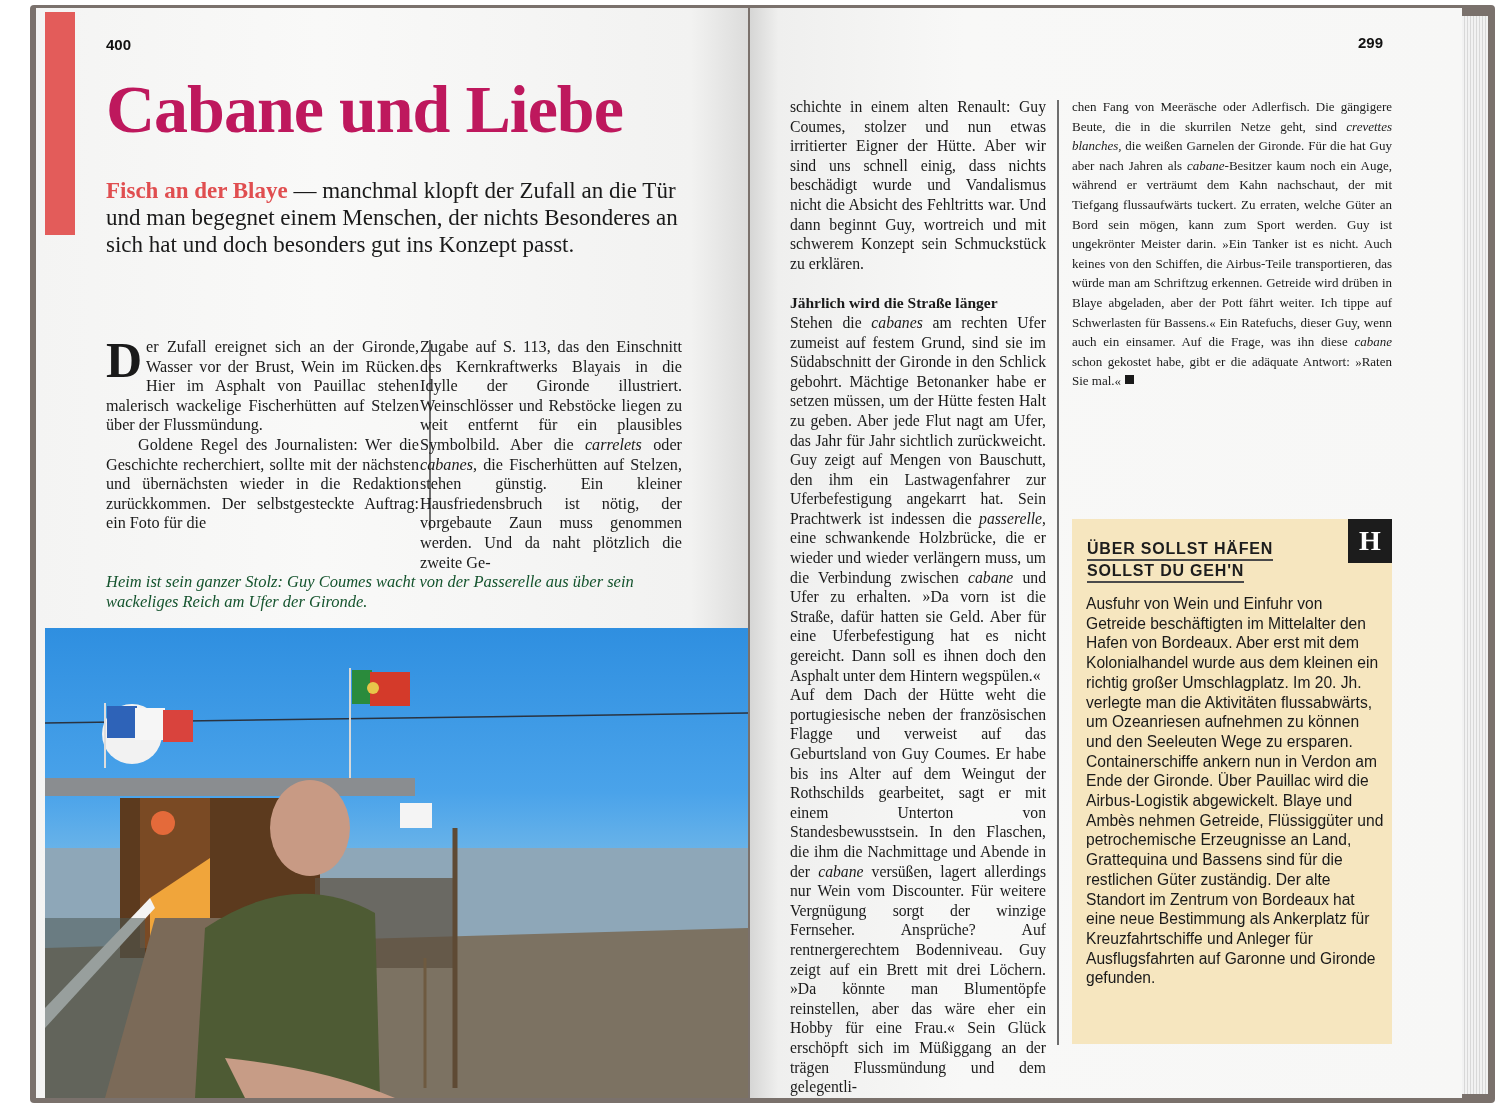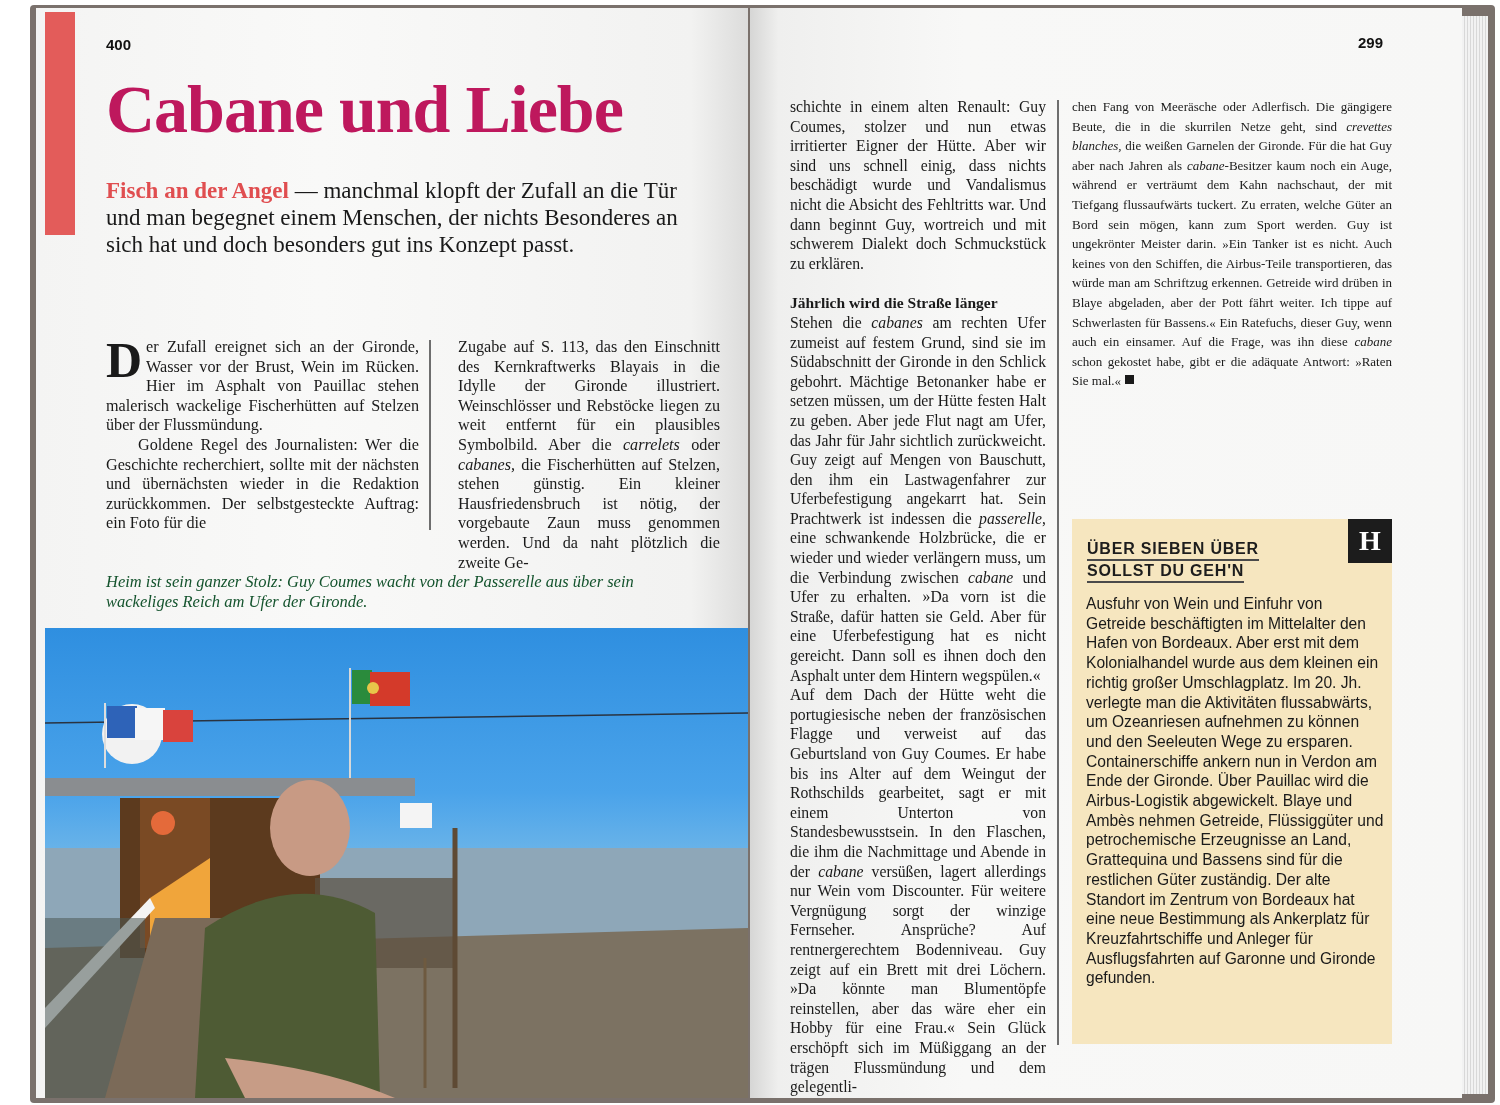--- a/index.html
+++ b/index.html
@@ -33,28 +33,28 @@
 </head>
 <body>
 
 <div class="book-shadow"></div>
 <div class="cover-back"></div>
 
 <div class="page page-left"></div>
 <div class="red-bar"></div>
 <div class="page-num" style="left:106px;top:36px;">400</div>
 <div class="title">Cabane und Liebe</div>
-<div class="lead"><span class="kicker">Fisch an der Angel</span><span> — manchmal klopft der Zufall an die Tür und man begegnet einem Menschen, der nichts Besonderes an sich hat und doch besonders gut ins Konzept passt.</span></div>
+<div class="lead"><span class="kicker">Fisch an der Blaye</span><span> — manchmal klopft der Zufall an die Tür und man begegnet einem Menschen, der nichts Besonderes an sich hat und doch besonders gut ins Konzept passt.</span></div>
 
 <div class="col" style="left:106px;top:338px;width:313px;">
   <p><span class="dropcap">D</span><span>er Zufall ereignet sich an der Gironde, Wasser vor der Brust, Wein im Rücken. Hier im Asphalt von Pauillac stehen malerisch wackelige Fischerhütten auf Stelzen über der Flussmündung.</span></p>
   <p class="indent">Goldene Regel des Journalisten: Wer die Geschichte recherchiert, sollte mit der nächsten und übernächsten wieder in die Redaktion zurückkommen. Der selbstgesteckte Auftrag: ein Foto für die</p>
 </div>
 <div class="rule-v" style="left:429px;top:340px;height:190px;"></div>
-<div class="col" style="left:458px;top:338px;width:262px;font-family:Liberation Serif, serif;">
+<div class="col" style="left:420px;top:338px;width:262px;font-family:Liberation Serif, serif;">
   <p><span>Zugabe auf S. 113, das den Einschnitt des Kernkraftwerks Blayais in die Idylle der Gironde illustriert. Weinschlösser und Rebstöcke liegen zu weit entfernt für ein plausibles Symbolbild. Aber die </span><i>carrelets</i><span> oder </span><i>cabanes,</i><span> die Fischerhütten auf Stelzen, stehen günstig. Ein kleiner Hausfriedensbruch ist nötig, der vorgebaute Zaun muss genommen werden. Und da naht plötzlich die zweite Ge-</span></p>
 </div>
 
 <div class="caption">Heim ist sein ganzer Stolz: Guy Coumes wacht von der Passerelle aus über sein wackeliges Reich am Ufer der Gironde.</div>
 
 <div class="photo">
   <svg width="703" height="470" viewBox="0 0 703 470">
 
     <rect x="0" y="220" width="703" height="250" fill="#8ea7b8"></rect>
     <path d="M0 320 L703 300 L703 470 L0 470 Z" fill="#7c7262"></path>
@@ -95,31 +95,31 @@
     <path d="M160 300 Q250 240 330 285 L335 470 L150 470 Z" fill="#4e5b34"></path>
     <path d="M180 430 Q280 440 350 470 L200 470 Z" fill="#c79c86"></path>
   </svg>
 </div>
 
 <div class="page page-right"></div>
 <div class="page-edges"></div>
 <div class="page-num" style="left:1358px;top:34px;">299</div>
 
 <div class="col" style="left:790px;top:97px;width:256px;font-size:15.7px;line-height:19.6px;">
-  <p>schichte in einem alten Renault: Guy Coumes, stolzer und nun etwas irritierter Eigner der Hütte. Aber wir sind uns schnell einig, dass nichts beschädigt wurde und Vandalismus nicht die Absicht des Fehltritts war. Und dann beginnt Guy, wortreich und mit schwerem Dialekt doch Schmuckstück zu erklären.</p>
+  <p>schichte in einem alten Renault: Guy Coumes, stolzer und nun etwas irritierter Eigner der Hütte. Aber wir sind uns schnell einig, dass nichts beschädigt wurde und Vandalismus nicht die Absicht des Fehltritts war. Und dann beginnt Guy, wortreich und mit schwerem Konzept sein Schmuckstück zu erklären.</p>
   <p class="subhead" style="margin-top:20px;">Jährlich wird die Straße länger</p>
   <p><span>Stehen die </span><i>cabanes</i><span> am rechten Ufer zumeist auf festem Grund, sind sie im Südabschnitt der Gironde in den Schlick gebohrt. Mächtige Betonanker habe er setzen müssen, um der Hütte festen Halt zu geben. Aber jede Flut nagt am Ufer, das Jahr für Jahr sichtlich zurückweicht. Guy zeigt auf Mengen von Bauschutt, den ihm ein Lastwagenfahrer zur Uferbefestigung angekarrt hat. Sein Prachtwerk ist indessen die </span><i>passerelle</i><span>, eine schwankende Holzbrücke, die er wieder und wieder verlängern muss, um die Verbindung zwischen </span><i>cabane</i><span> und Ufer zu erhalten. »Da vorn ist die Straße, dafür hatten sie Geld. Aber für eine Uferbefestigung hat es nicht gereicht. Dann soll es ihnen doch den Asphalt unter dem Hintern wegspülen.«</span></p>
   <p><span>Auf dem Dach der Hütte weht die portugiesische neben der französischen Flagge und verweist auf das Geburtsland von Guy Coumes. Er habe bis ins Alter auf dem Weingut der Rothschilds gearbeitet, sagt er mit einem Unterton von Standesbewusstsein. In den Flaschen, die ihm die Nachmittage und Abende in der </span><i>cabane</i><span> versüßen, lagert allerdings nur Wein vom Discounter. Für weitere Vergnügung sorgt der winzige Fernseher. Ansprüche? Auf rentnergerechtem Bodenniveau. Guy zeigt auf ein Brett mit drei Löchern. »Da könnte man Blumentöpfe reinstellen, aber das wäre eher ein Hobby für eine Frau.« Sein Glück erschöpft sich im Müßiggang an der trägen Flussmündung und dem gelegentli-</span></p>
 </div>
 <div class="rule-v" style="left:1057px;top:100px;height:945px;"></div>
 
 <div class="col" style="left:1072px;top:97px;width:320px;font-size:13px;line-height:19.6px;">
   <p><span>chen Fang von Meeräsche oder Adlerfisch. Die gängigere Beute, die in die skurrilen Netze geht, sind </span><i>crevettes blanches,</i><span> die weißen Garnelen der Gironde. Für die hat Guy aber nach Jahren als </span><i>cabane</i><span>-Besitzer kaum noch ein Auge, während er verträumt dem Kahn nachschaut, der mit Tiefgang flussaufwärts tuckert. Zu erraten, welche Güter an Bord sein mögen, kann zum Sport werden. Guy ist ungekrönter Meister darin. »Ein Tanker ist es nicht. Auch keines von den Schiffen, die Airbus-Teile transportieren, das würde man am Schriftzug erkennen. Getreide wird drüben in Blaye abgeladen, aber der Pott fährt weiter. Ich tippe auf Schwerlasten für Bassens.« Ein Ratefuchs, dieser Guy, wenn auch ein einsamer. Auf die Frage, was ihn diese </span><i>cabane</i><span> schon gekostet habe, gibt er die adäquate Antwort: »Raten Sie mal.«</span><span class="endmark"></span></p>
 </div>
 
 <div class="sidebox">
   <div class="sidebox-h">H</div>
   <div class="sidebox-title">
-    <span>ÜBER SIEBEN ÜBER</span><br>
+    <span>ÜBER SOLLST HÄFEN</span><br>
     <span>SOLLST DU GEH'N</span>
   </div>
   <div class="sidebox-body">Ausfuhr von Wein und Einfuhr von Getreide beschäftigten im Mittelalter den Hafen von Bordeaux. Aber erst mit dem Kolonialhandel wurde aus dem kleinen ein richtig großer Umschlagplatz. Im 20. Jh. verlegte man die Aktivitäten flussabwärts, um Ozeanriesen aufnehmen zu können und den Seeleuten Wege zu ersparen. Containerschiffe ankern nun in Verdon am Ende der Gironde. Über Pauillac wird die Airbus-Logistik abgewickelt. Blaye und Ambès nehmen Getreide, Flüssiggüter und petrochemische Erzeugnisse an Land, Grattequina und Bassens sind für die restlichen Güter zuständig. Der alte Standort im Zentrum von Bordeaux hat eine neue Bestimmung als Ankerplatz für Kreuzfahrtschiffe und Anleger für Ausflugsfahrten auf Garonne und Gironde gefunden.</div>
 </div>
 
 </body></html>

